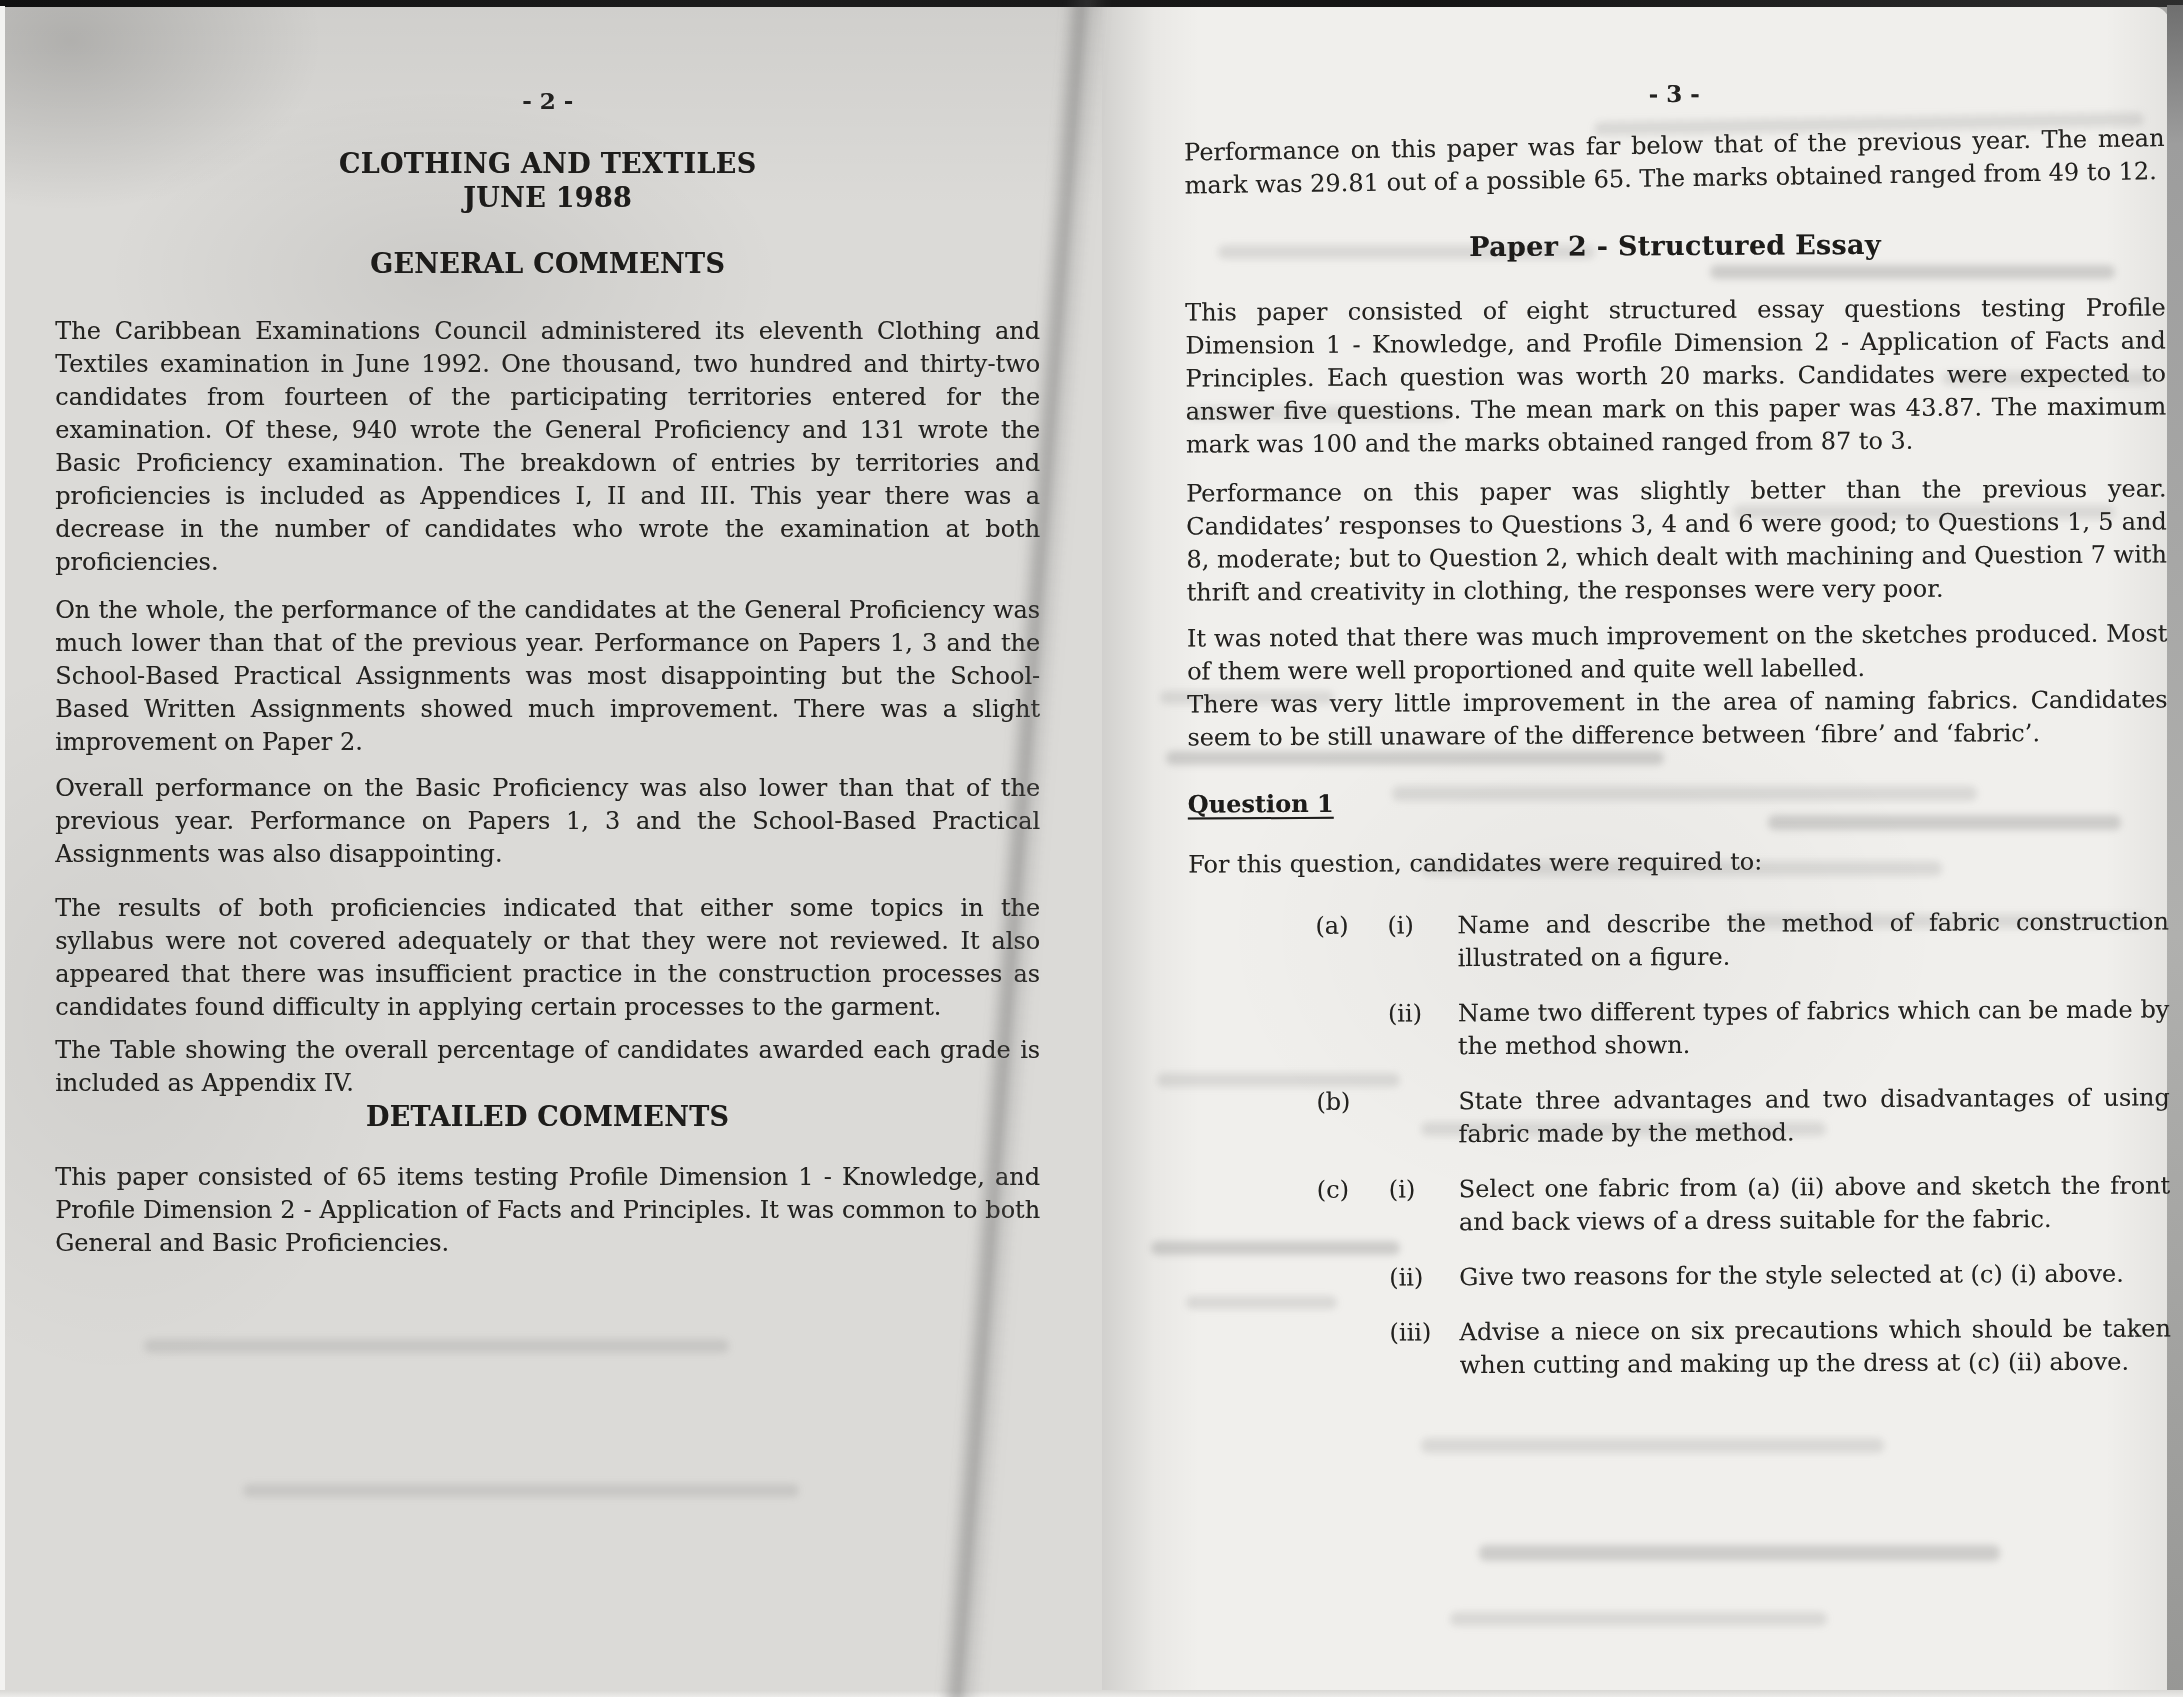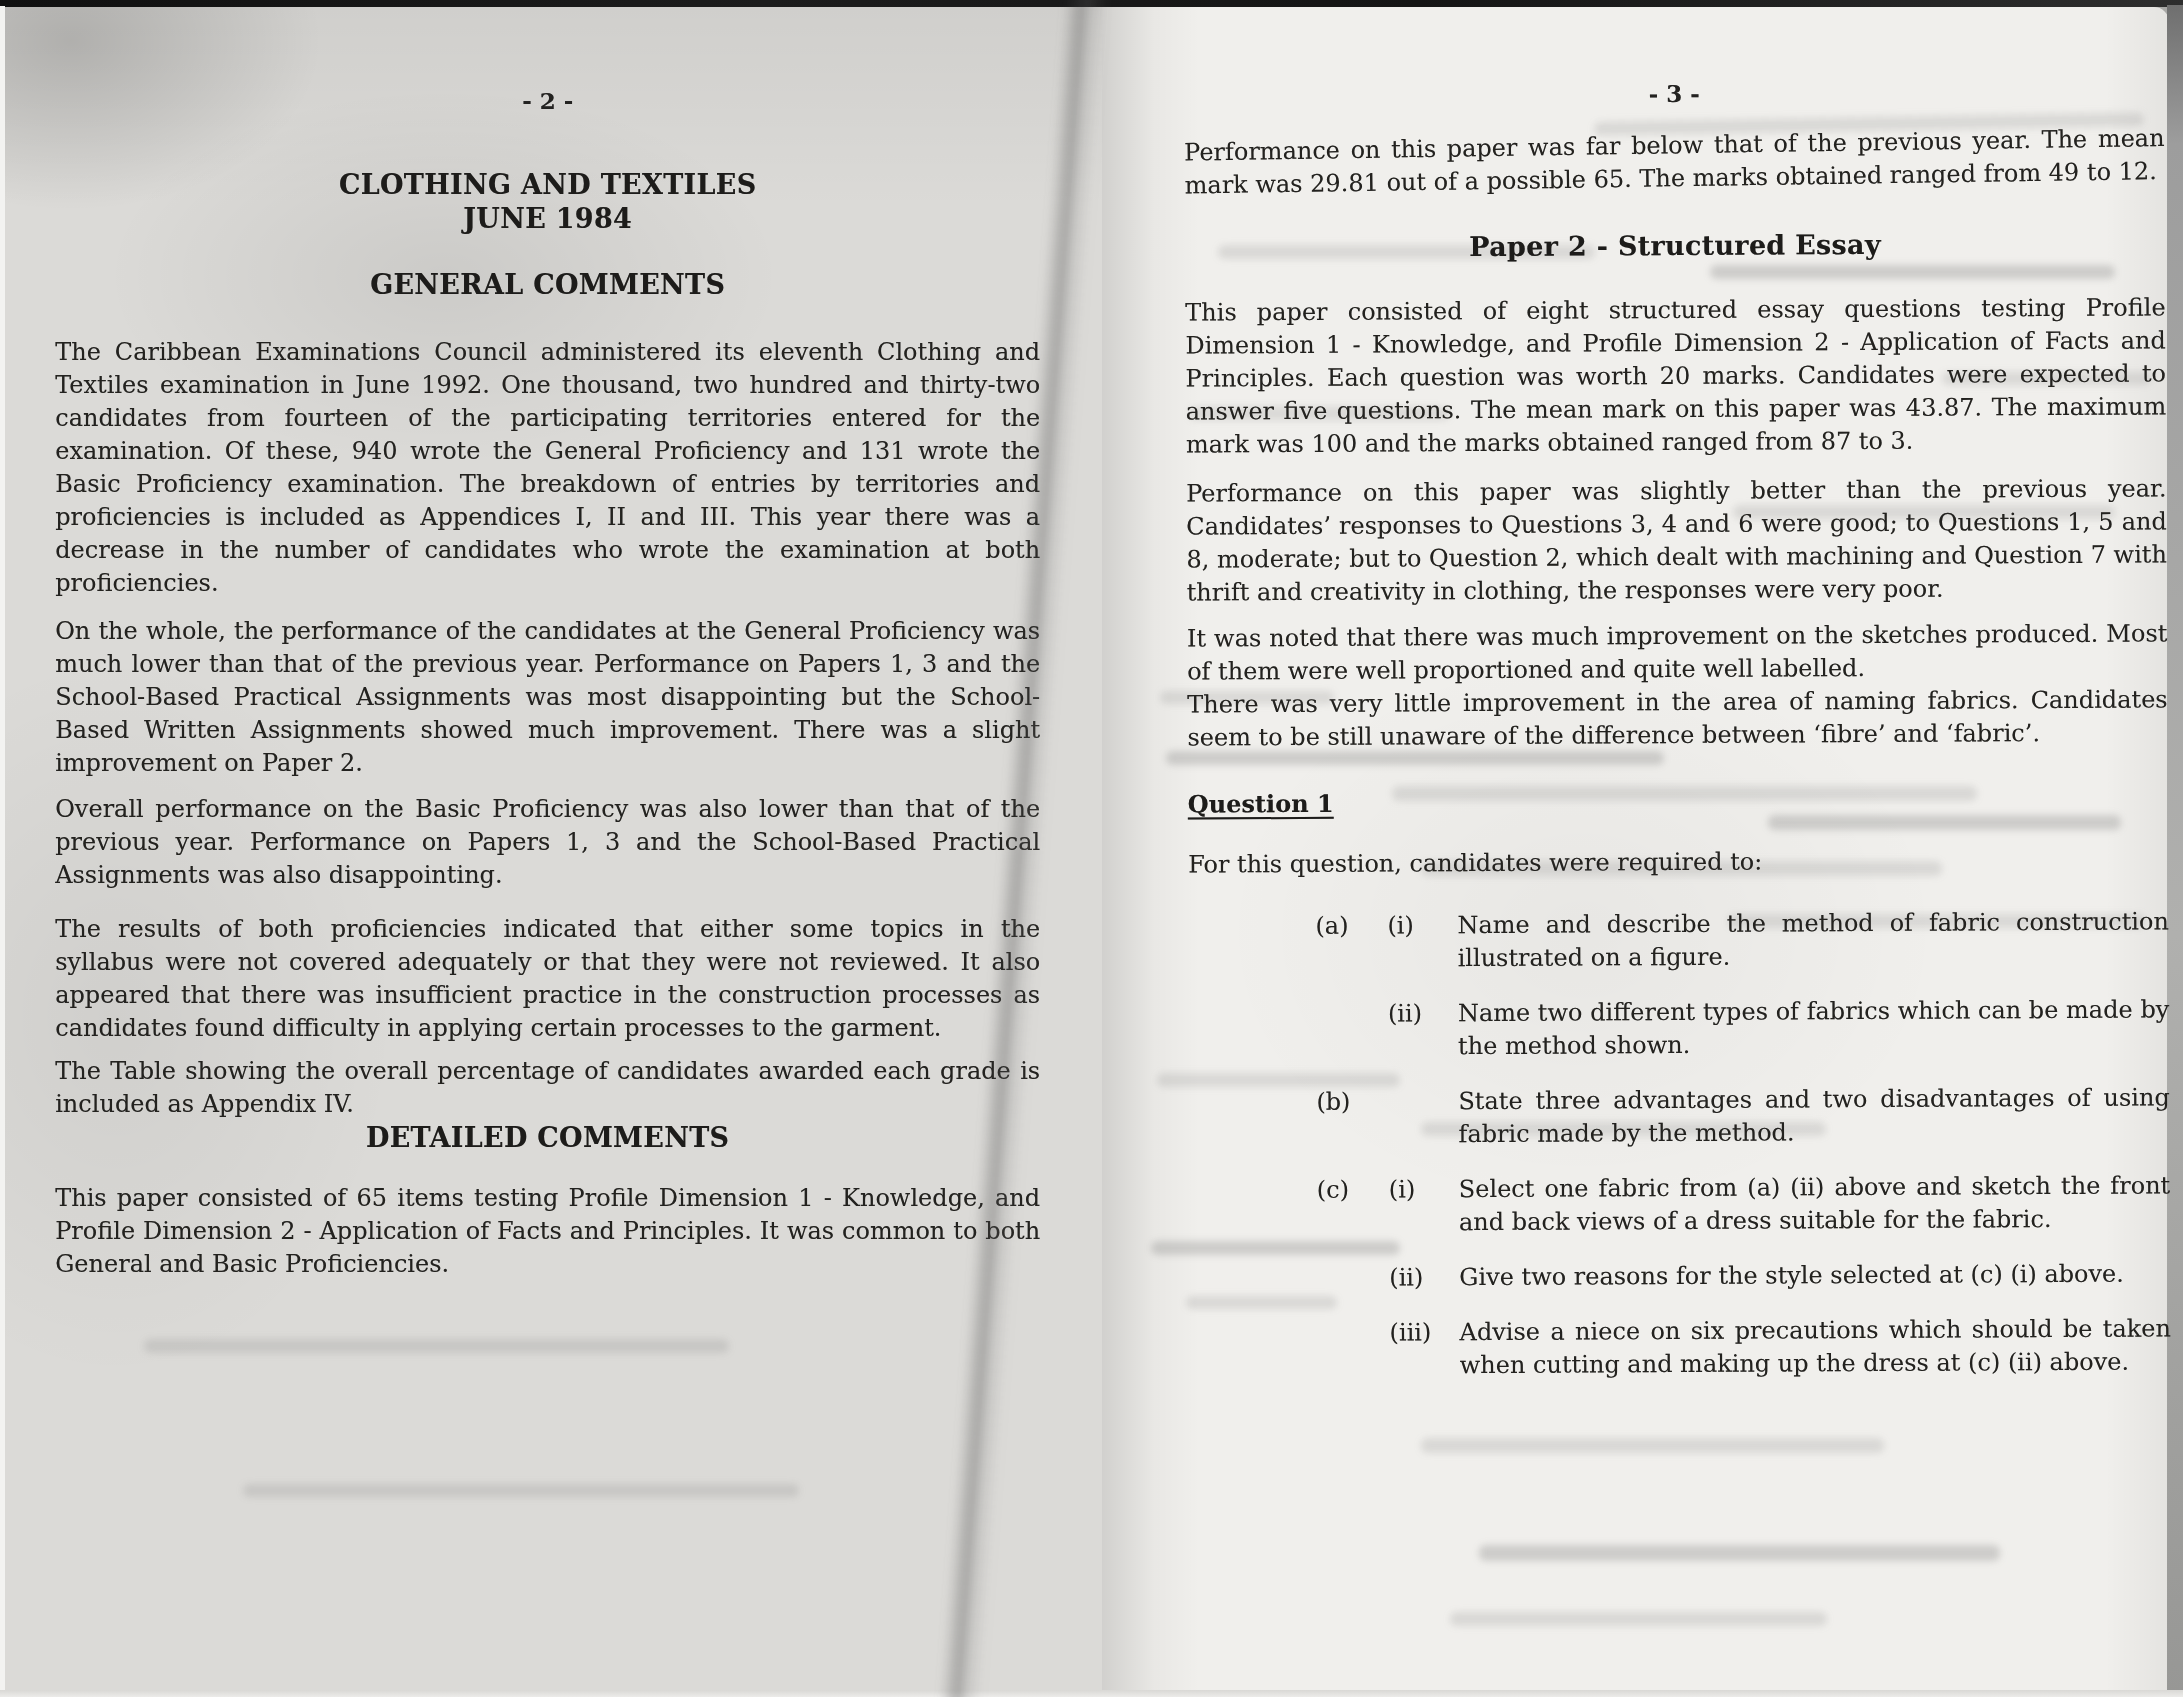--- a/index.html
+++ b/index.html
@@ -48,21 +48,21 @@
   .pagenum{font-size:23px;font-weight:700;text-align:center;color:#232220;
     text-shadow:0 0 0.6px rgba(30,30,30,.35);}
   .hd{font-weight:700;text-align:center;color:#1d1c1a;letter-spacing:0.3px;
     font-size:27px;line-height:34px;text-shadow:0 0 0.6px rgba(25,25,25,.4);}
   .body{font-size:24px;line-height:33px;color:#23221f;text-align:justify;margin:0;
     text-shadow:0 0 0.6px rgba(35,35,35,.32);}
   .page-left .content{margin:0 62px 0 50px;}
   .page-right .content{margin:0 4.6px 0 82px;transform:rotate(-.3deg);transform-origin:50% 0;}
 
   .pl-num{margin-top:80px;}
-  .pl-title{margin-top:54px;text-align:center;}
+  .pl-title{margin-top:33px;text-align:center;}
   .pl-sub{margin-top:35px;}
   .pl-comments{margin-top:32px;}
   .pl-p1{margin-top:34px;}
   .pl-p2{margin-top:15px;}
   .pl-p3{margin-top:12.7px;}
   .pl-p4{margin-top:21px;}
   .pl-p5{margin-top:10.4px;}
   .pl-detailed{}
   .pl-genprof{margin-top:30px;}
   .pl-paper1{margin-top:30px;}
@@ -95,21 +95,21 @@
 
 <div class="canvas">
 
   <div class="page page-left">
 
     <div class="gh" style="left:139px;top:1332px;width:585px;"></div>
     <div class="gh" style="left:238px;top:1477px;width:556px;height:12.7px;"></div>
     <div class="content">
       <div class="pagenum pl-num">- 2 -</div>
       <div class="hd pl-title">CLOTHING AND TEXTILES</div>
-      <div class="hd">JUNE 1984</div>
+      <div class="hd">JUNE 1988</div>
       <div class="hd pl-comments">GENERAL COMMENTS</div>
       <p class="body pl-p1">The Caribbean Examinations Council administered its eleventh Clothing and Textiles examination in June 1992.  One thousand, two hundred and thirty-two candidates from fourteen of the participating territories entered for the examination.  Of these, 940 wrote the General Proficiency and 131 wrote the Basic Proficiency examination.  The breakdown of entries by territories and proficiencies is included as Appendices I, II and III.  This year there was a decrease in the number of candidates who wrote the examination at both proficiencies.</p>
       <p class="body pl-p2">On the whole, the performance of the candidates at the General Proficiency was much lower than that of the previous year.  Performance on Papers 1, 3 and the School-Based Practical Assignments was most disappointing but the School-Based Written Assignments showed much improvement.  There was a slight improvement on Paper 2.</p>
       <p class="body pl-p3">Overall performance on the Basic Proficiency was also lower than that of the previous year.  Performance on Papers 1, 3 and the School-Based Practical Assignments was also disappointing.</p>
       <p class="body pl-p4">The results of both proficiencies indicated that either some topics in the syllabus were not covered adequately or that they were not reviewed.  It also appeared that there was insufficient practice in the construction processes as candidates found difficulty in applying certain processes to the garment.</p>
       <p class="body pl-p5">The Table showing the overall percentage of candidates awarded each grade is included as Appendix IV.</p>
       <div class="hd pl-detailed">DETAILED COMMENTS</div>
       <p class="body pl-p6">This paper consisted of 65 items testing Profile Dimension 1 - Knowledge, and Profile Dimension 2 - Application of Facts and Principles.  It was common to both General and Basic Proficiencies.</p>
     </div>
   </div>

